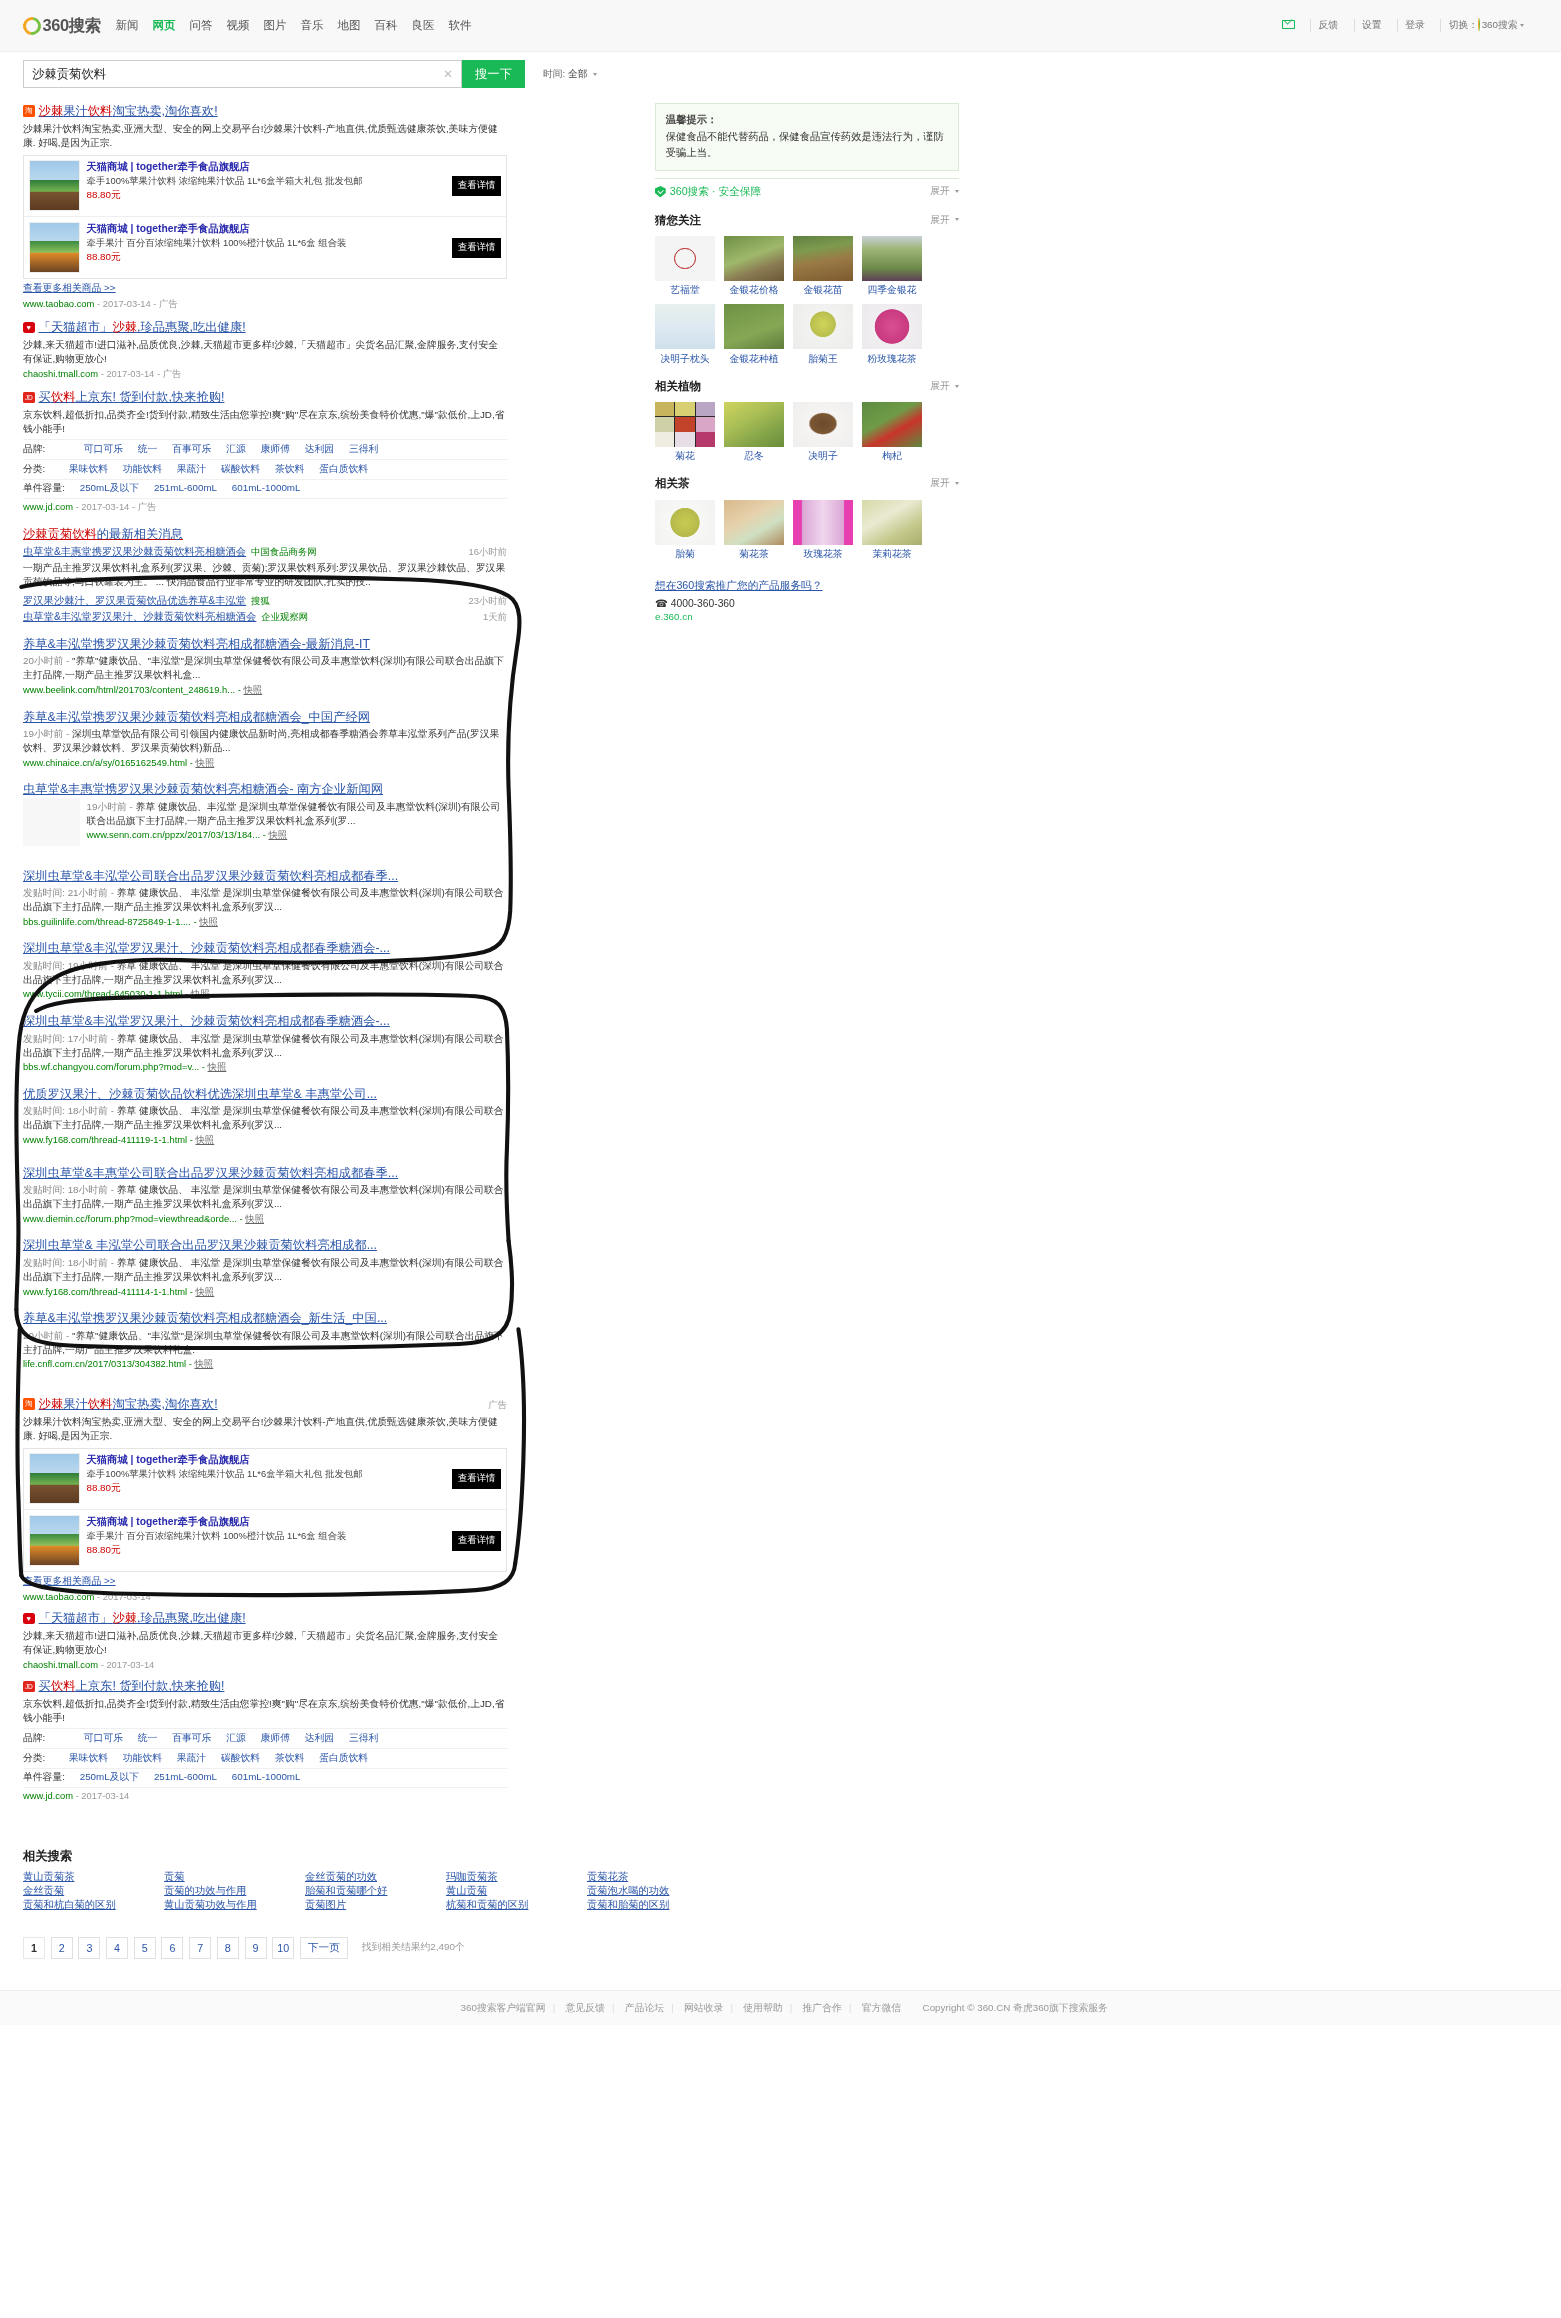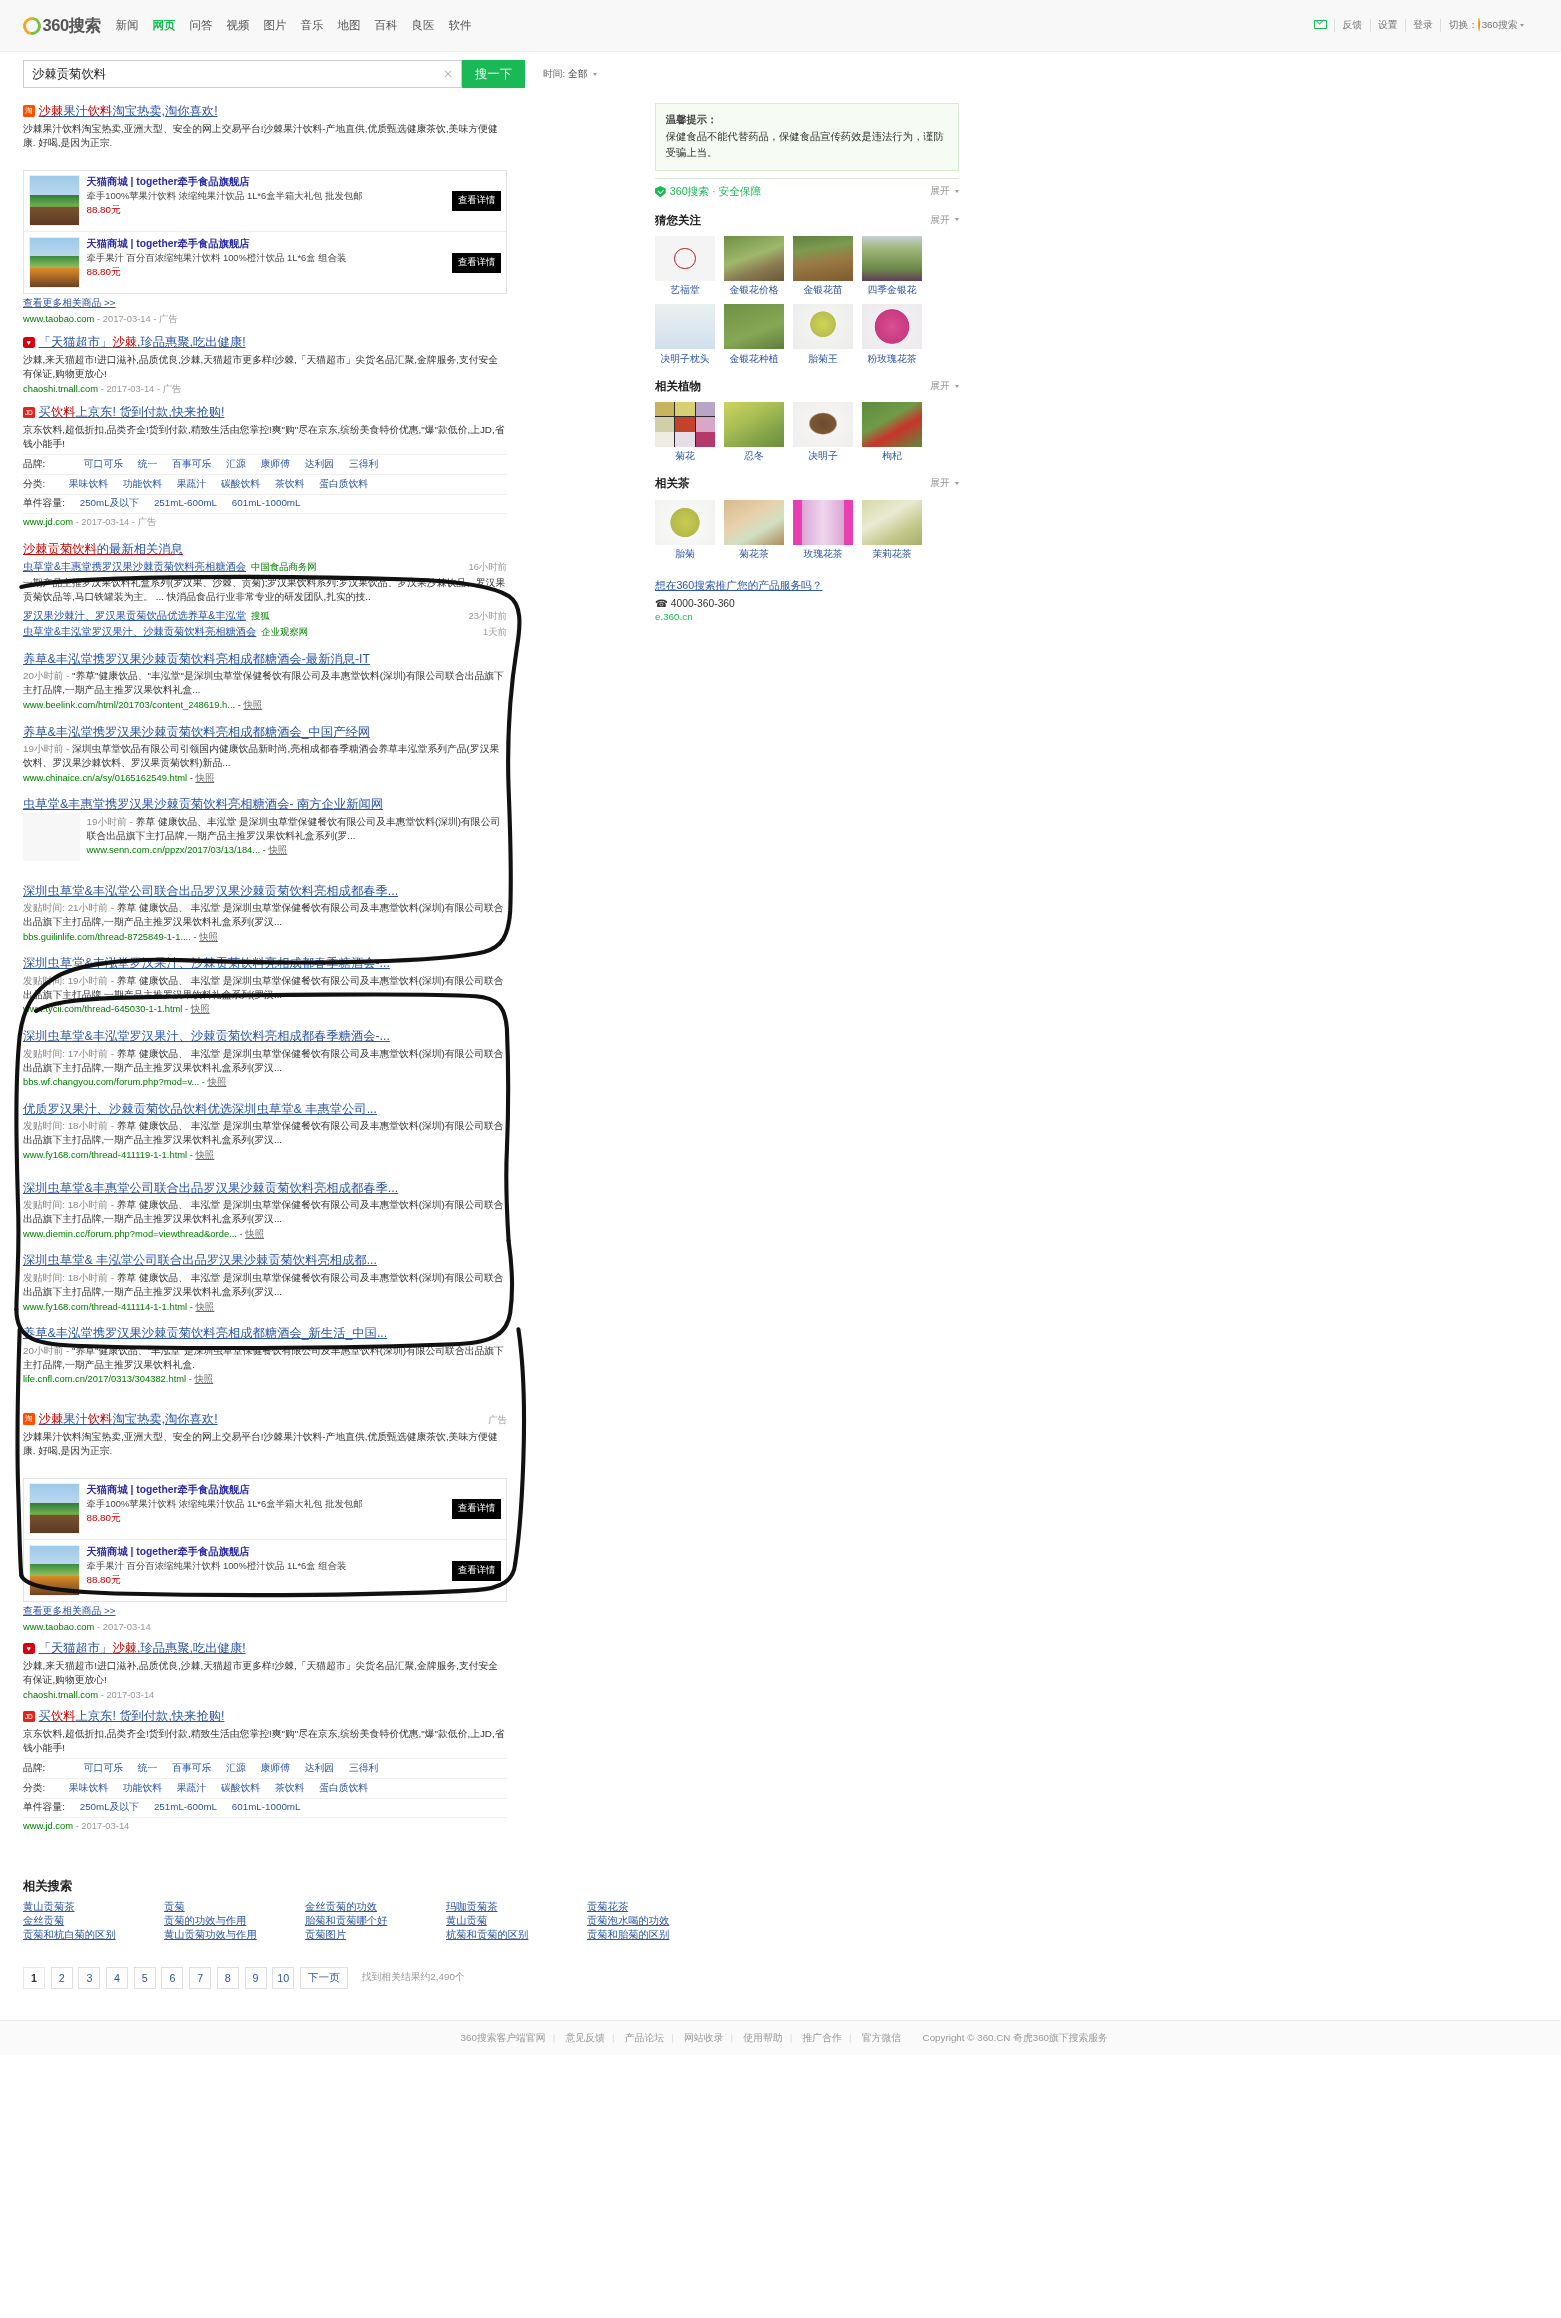--- a/index.html
+++ b/index.html
@@ -21,21 +21,21 @@
   .logo { display:flex; align-items:center; margin-right:14.8px; }
   .logo-o {
     width:18px; height:18px; border-radius:50%;
     border:3.3px solid #f5a623; border-right-color:#7ac143; border-bottom-color:#7ac143;
     transform:rotate(-35deg); margin-right:1.6px;
   }
   .logo-text { font-size:16.4px; color:#555; font-weight:bold; letter-spacing:-0.4px; }
   .nav { display:flex; gap:14px; align-items:center; }
   .nav a { color:#555; font-size:11.5px; }
   .nav a.active { color:#19b955; font-weight:bold; }
-  .header-right { margin-left:auto; display:flex; align-items:center; gap:0; font-size:9.8px; color:#888; }
+  .header-right { margin-left:auto; display:flex; align-items:center; gap:8px; font-size:9.8px; color:#888; }
   .header-right .hr-item { padding:0 7.4px; border-left:0.8px solid #ddd; color:#777; }
   .header-right .hr-item:first-child { border-left:none; }
   .mail-icon { width:12.3px; height:9px; border:1.2px solid #19b955; border-radius:0.8px; position:relative; display:inline-block; }
   .mail-icon:before { content:""; position:absolute; left:0.8px; top:0px; width:7.4px; height:4.9px; border-left:1.2px solid #19b955; border-bottom:1.2px solid #19b955; transform:rotate(-45deg) scale(.85); transform-origin:left top; }
   .switch-o { width:7.4px;height:7.4px;border-radius:50%;border:1.6px solid #f5a623;border-right-color:#7ac143;border-bottom-color:#7ac143;transform:rotate(-35deg);margin-right:1.6px;}
 
   
   .searchbar { display:flex; align-items:center; padding:8.2px 0 8.2px 23px; background:#fff; }
   .sbox { position:relative; width:439px; height:28px; border:0.8px solid #ccc; background:#fff; display:flex; align-items:center; }
   .sbox input {
@@ -62,21 +62,21 @@
   .ad-title { font-size:12.3px; display:flex; align-items:flex-start; gap:4.1px; line-height:16.4px; }
   .badge { display:inline-block; width:11.5px;height:11.5px;line-height:11.5px;text-align:center;font-size:7.4px;color:#fff;border-radius:1.6px; margin-top:2.5px; flex:none;}
   .badge.tb { background:#ff5000; }
   .badge.tm { background:#d8000c; border-radius:2.5px; }
   .badge.jd { background:#e1251b; font-size:6.6px; letter-spacing:-0.4px;}
   .ad-title a { color:#2a55a8; text-decoration:underline; }
   .ad-desc { font-size:9.8px; color:#333; line-height:14px; margin-top:1.6px; }
   .hl { color:#cc0000; }
   .ad-url { font-size:9.4px; color:#008000; margin-top:2.5px; }
   .ad-url .gray { color:#999; }
-  .prod-box { border:0.8px solid #e4e4e4; margin-top:20px; }
+  .prod-box { border:0.8px solid #e4e4e4; margin-top:5px; }
   .prod-row { display:flex; padding:4.9px; border-bottom:0.8px solid #eee; align-items:flex-start; gap:6.6px;}
   .prod-row:last-child { border-bottom:none; }
   .prod-img { width:51px;height:51px; flex:none; border:0.8px solid #eee; background-size:cover; }
   .p1 { background:linear-gradient(180deg,#9fc9e8 0%,#b9d7ee 38%,#2f7d3c 39%,#74b24e 62%,#7a5230 63%,#5c3b22 100%); }
   .p2 { background:linear-gradient(180deg,#9fc9e8 0%,#b9d7ee 36%,#3b8b42 37%,#8fbf5b 60%,#e08b27 61%,#6b4324 100%); }
   .prod-info { flex:1; }
   .prod-shop { color:#2a2aad; font-weight:bold; font-size:10.3px; }
   .prod-name { color:#444; font-size:9.4px; line-height:12.3px; margin-top:0.8px; }
   .prod-price { color:#cc0000; font-size:9.8px; margin-top:1.6px; }
   .prod-btn { background:#000000; color:#fff; font-size:9.4px; padding:3.3px 5.7px; align-self:center; flex:none; }

